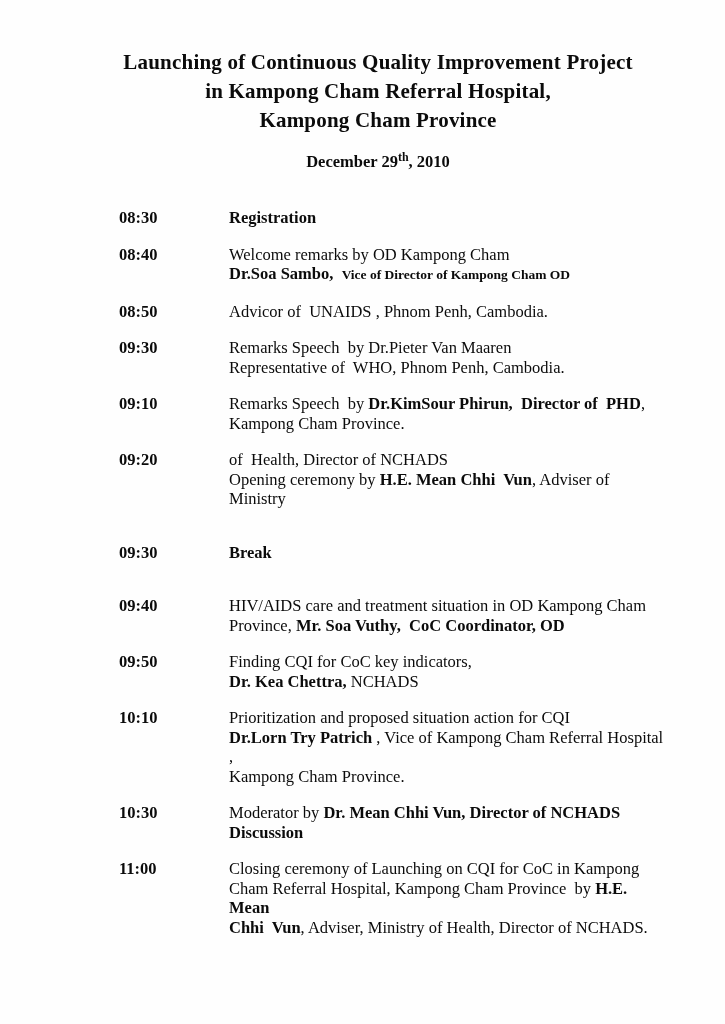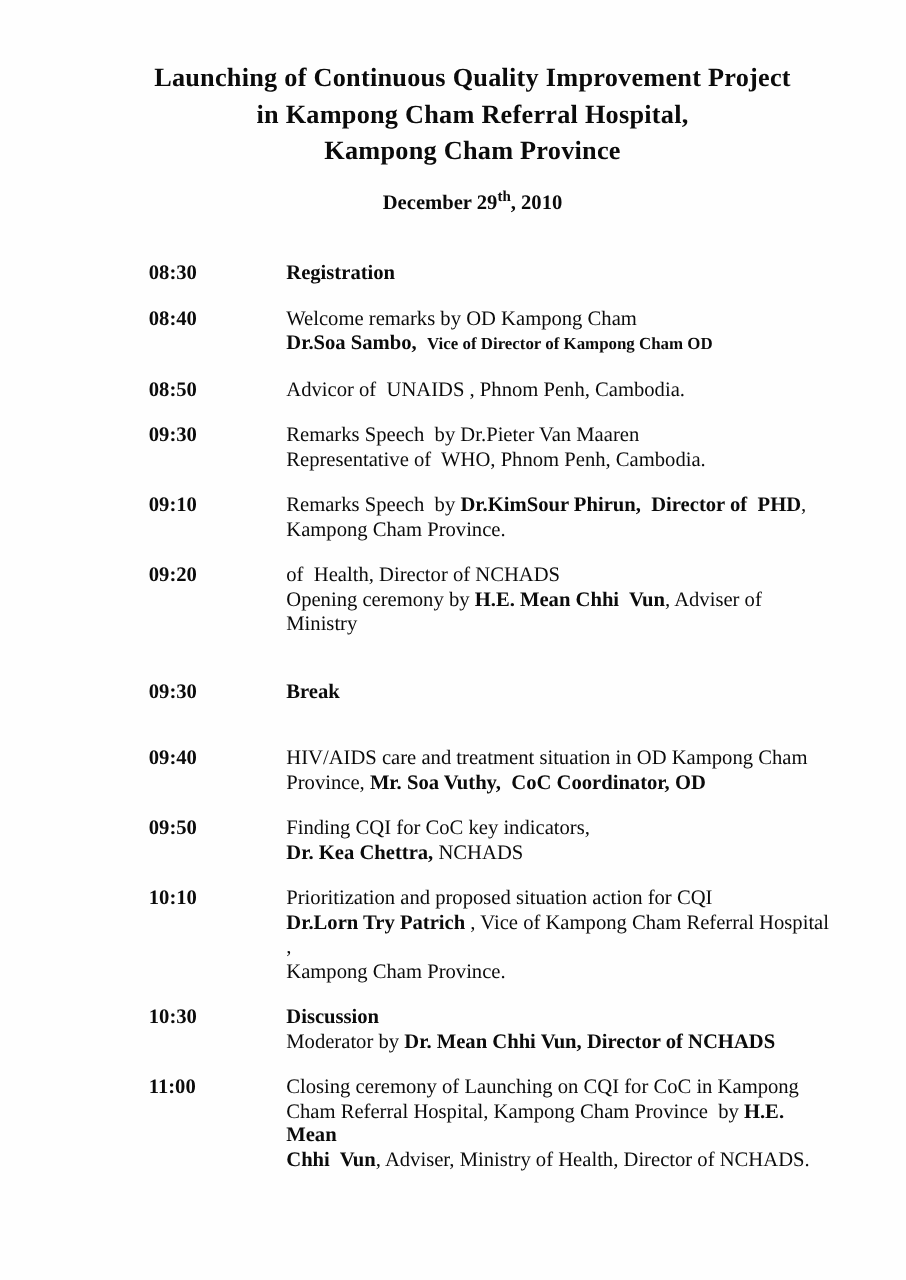--- a/index.html
+++ b/index.html
@@ -143,22 +143,22 @@
         <div class="time">10:10</div>
         <div class="content">
           <div class="line"><span class="seg">Prioritization and proposed situation action for CQI</span></div>
           <div class="line"><span class="seg b">Dr.Lorn Try Patrich</span><span class="seg"> , Vice of Kampong Cham Referral Hospital ,</span></div>
           <div class="line"><span class="seg">Kampong Cham Province.</span></div>
         </div>
       </div>
       <div class="agenda-row">
         <div class="time">10:30</div>
         <div class="content">
+          <div class="line"><span class="seg">Moderator by </span><span class="seg b">Dr. Mean Chhi Vun, Director of NCHADS</span></div>
           <div class="line"><span class="seg b">Discussion</span></div>
-          <div class="line"><span class="seg">Moderator by </span><span class="seg b">Dr. Mean Chhi Vun, Director of NCHADS</span></div>
         </div>
       </div>
       <div class="agenda-row">
         <div class="time">11:00</div>
         <div class="content">
           <div class="line"><span class="seg">Closing ceremony of Launching on CQI for CoC in Kampong</span></div>
           <div class="line"><span class="seg">Cham Referral Hospital, Kampong Cham Province&nbsp; by </span><span class="seg b">H.E. Mean</span></div>
           <div class="line"><span class="seg b">Chhi&nbsp; Vun</span><span class="seg">, Adviser, Ministry of Health, Director of NCHADS.</span></div>
         </div>
       </div>

